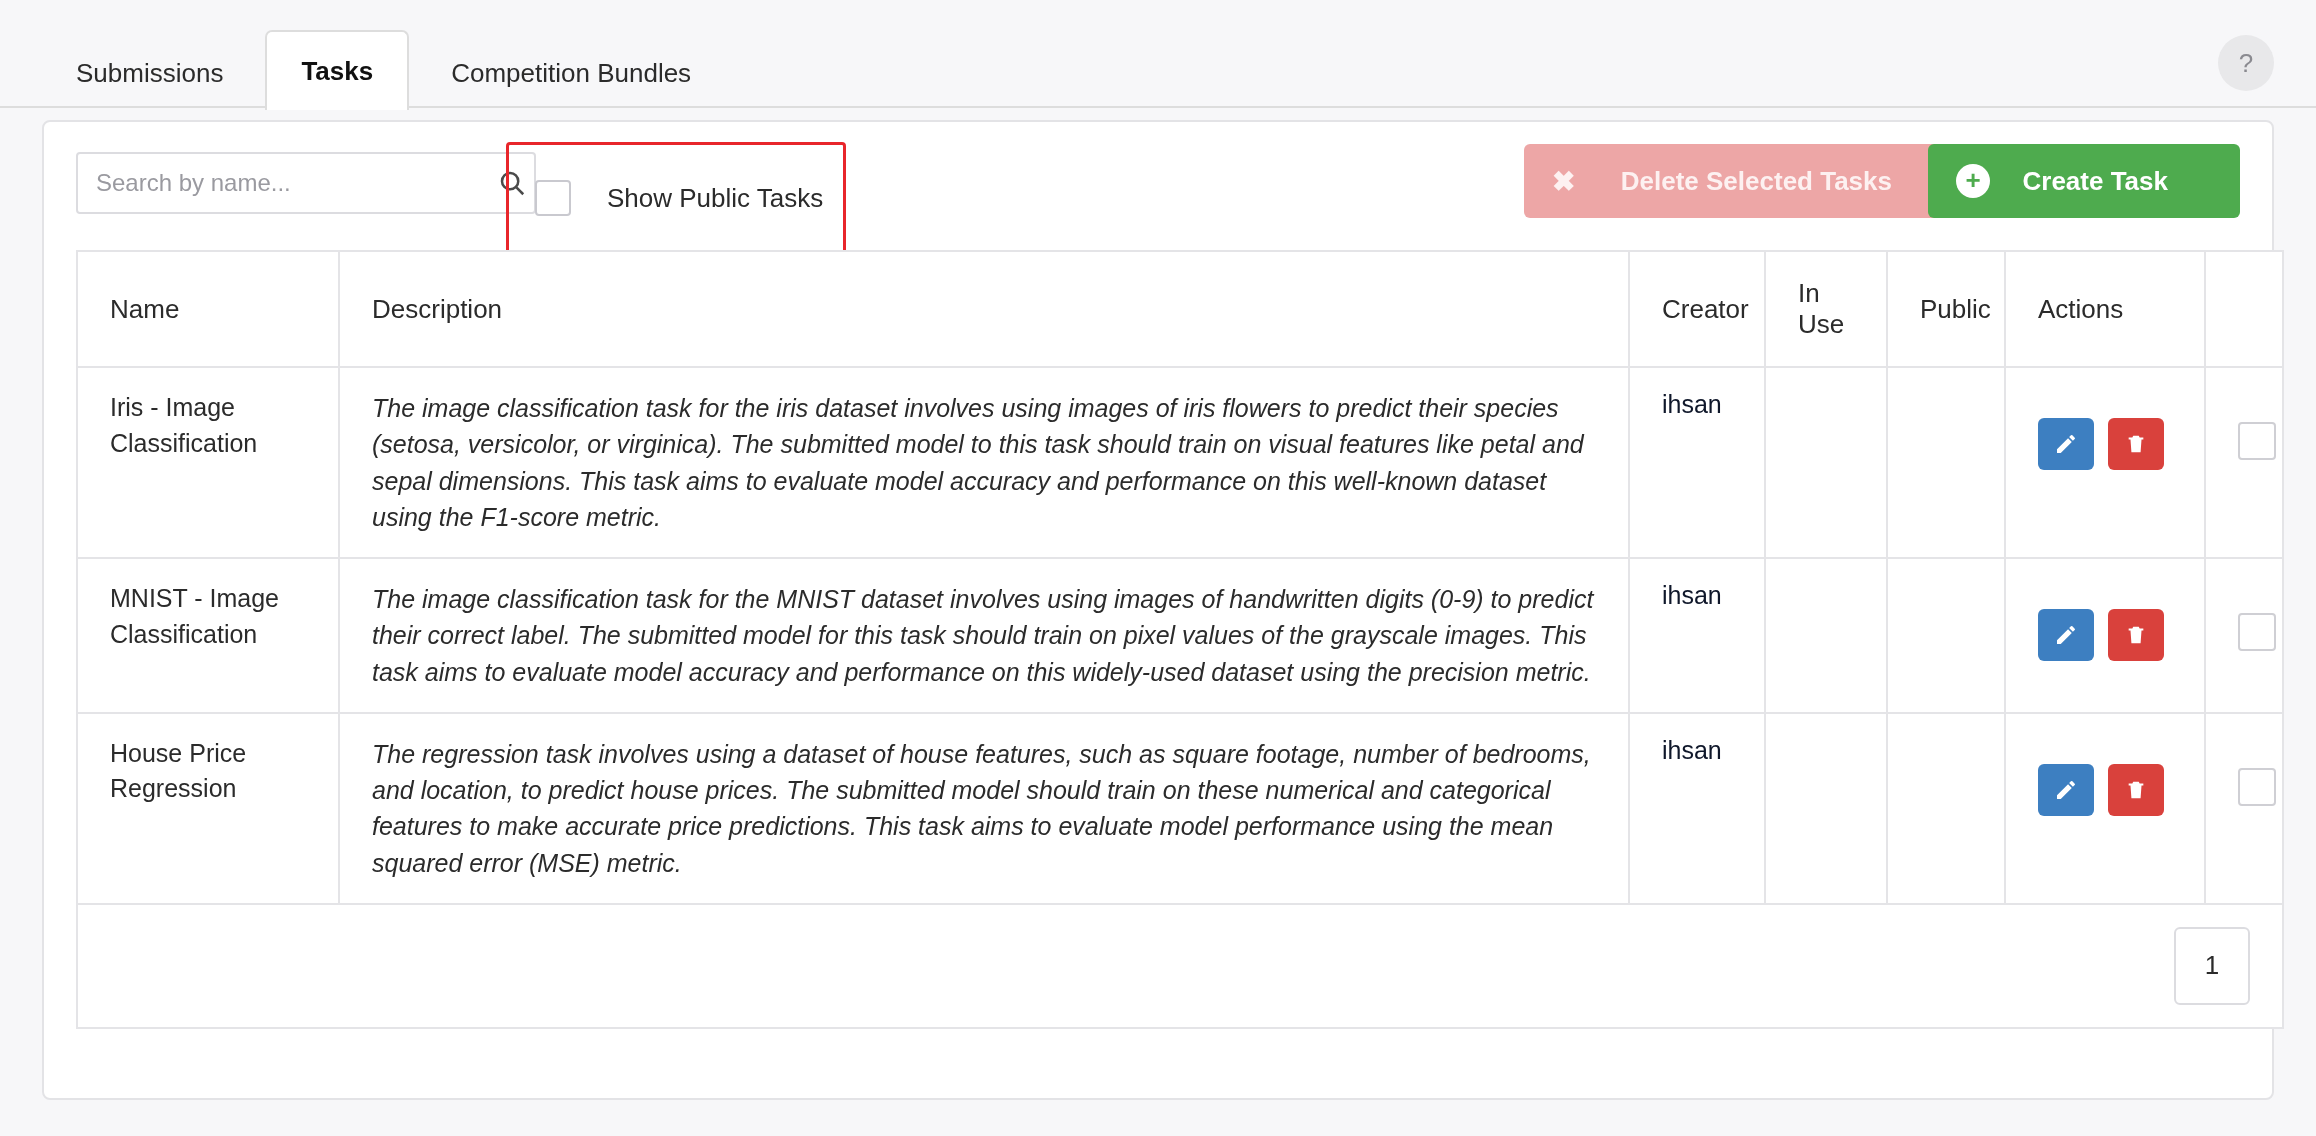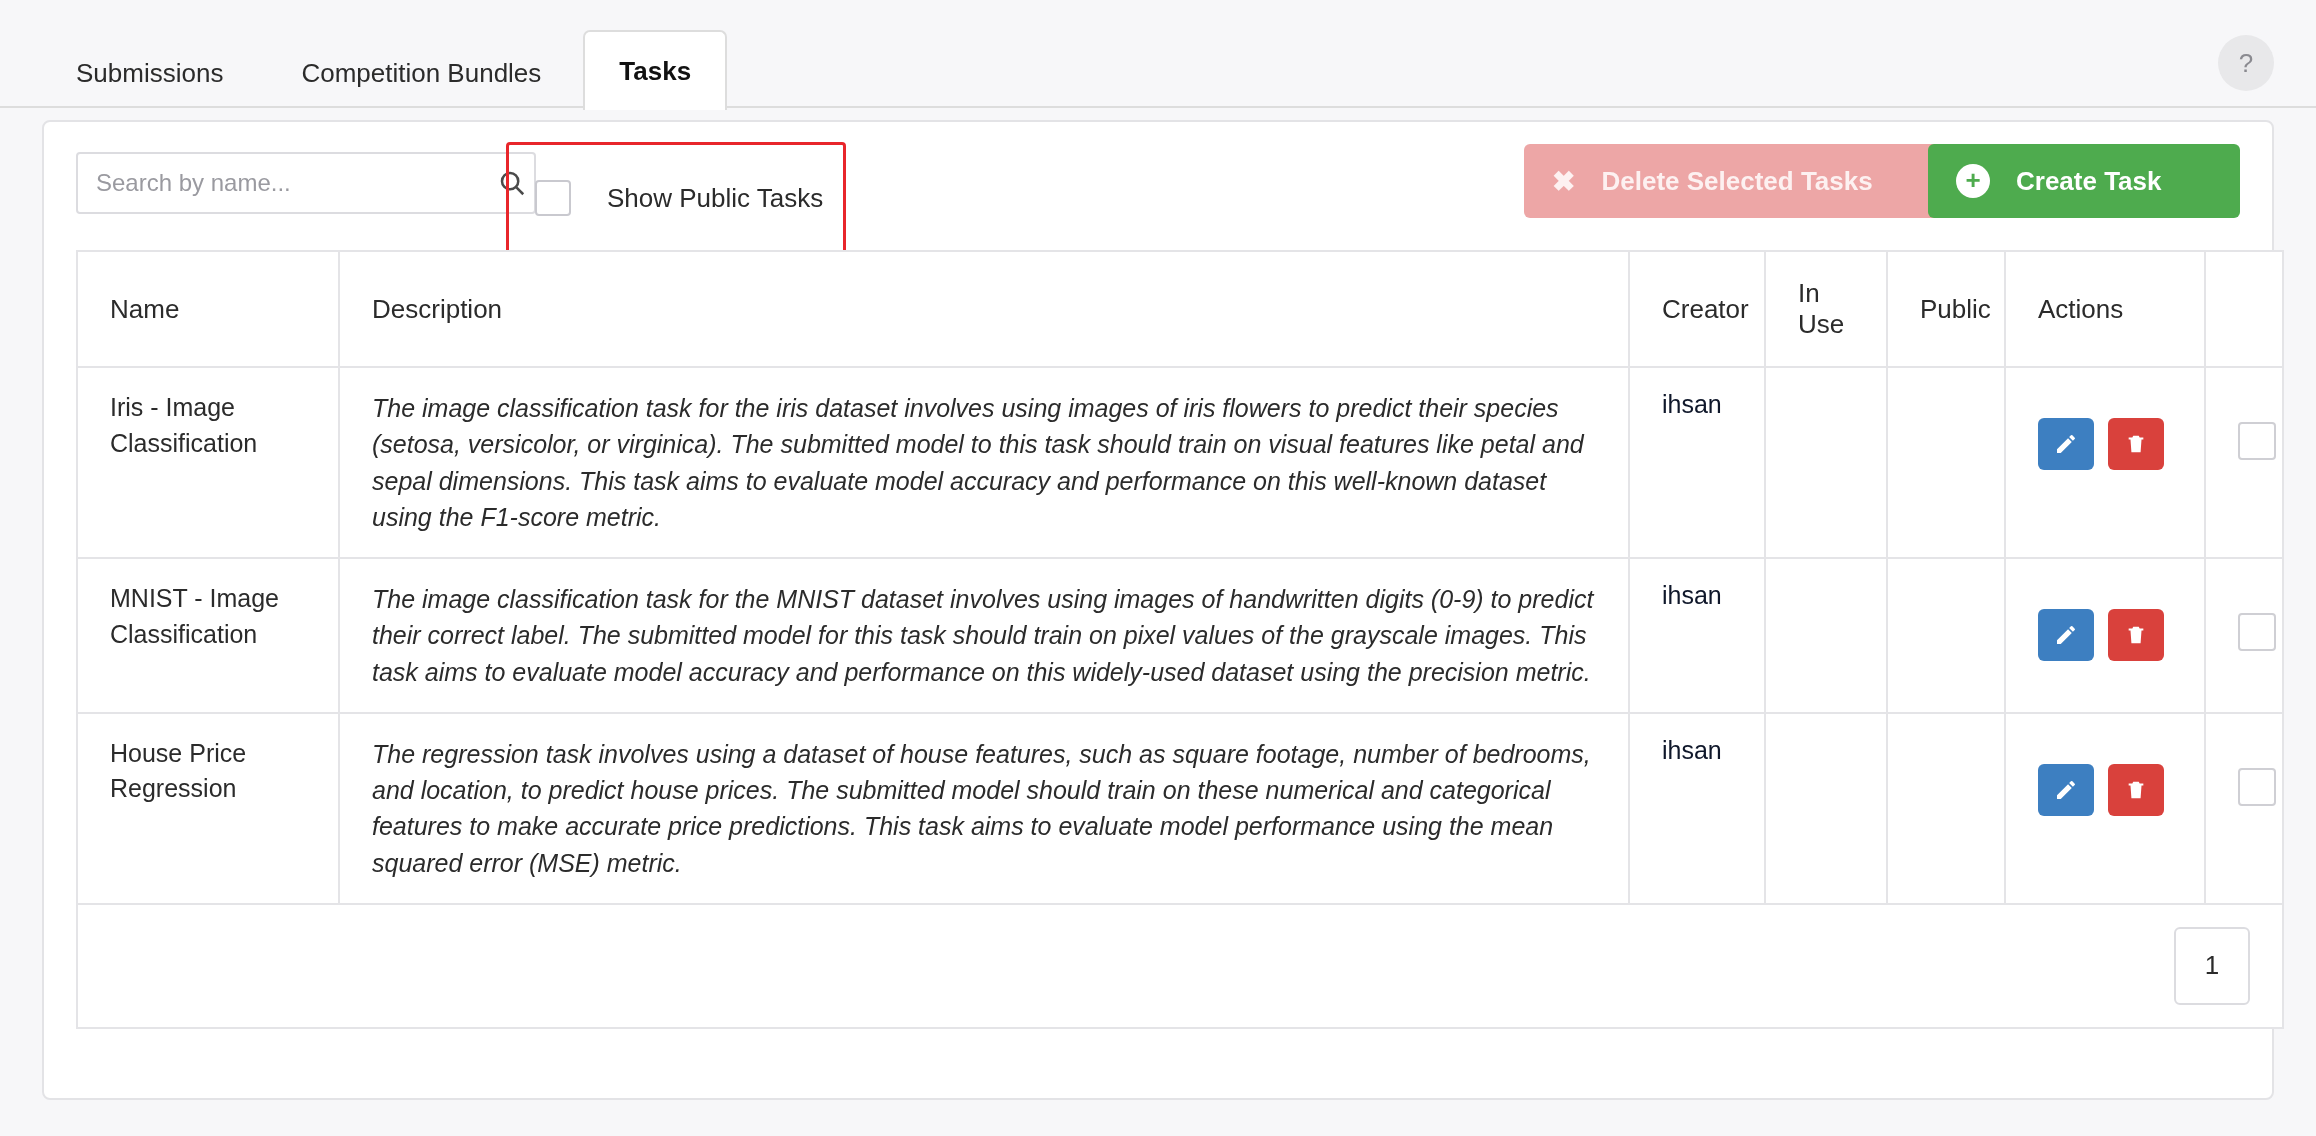--- a/index.html
+++ b/index.html
@@ -171,21 +171,21 @@
   }
   .btn .btn-icon {
     font-size: 28px;
     margin: 0 26px 0 28px;
     display: flex;
     align-items: center;
     justify-content: center;
   }
   .btn .btn-label {
     flex: 1;
-    text-align: left;
+    text-align: right;
     padding-right: 72px;
   }
   .btn-delete {
     right: 308px;
     width: 440px;
     background: #eda6a6;
     color: #fdf1f1;
   }
   .btn-create {
     right: 32px;
@@ -320,22 +320,22 @@
     cursor: pointer;
   }
 </style>
 </head>
 <body>
 
 <div class="page">
 
   <div class="tabbar">
     <div class="tab">Submissions</div>
+    <div class="tab active">Tasks</div>
     <div class="tab">Competition Bundles</div>
-    <div class="tab active">Tasks</div>
     <div class="help-btn">?</div>
   </div>
 
   <div class="panel">
 
     <div class="toolbar">
 
       <div class="search-wrap">
         <input type="text" placeholder="Search by name..." style="">
         <span class="search-icon">

